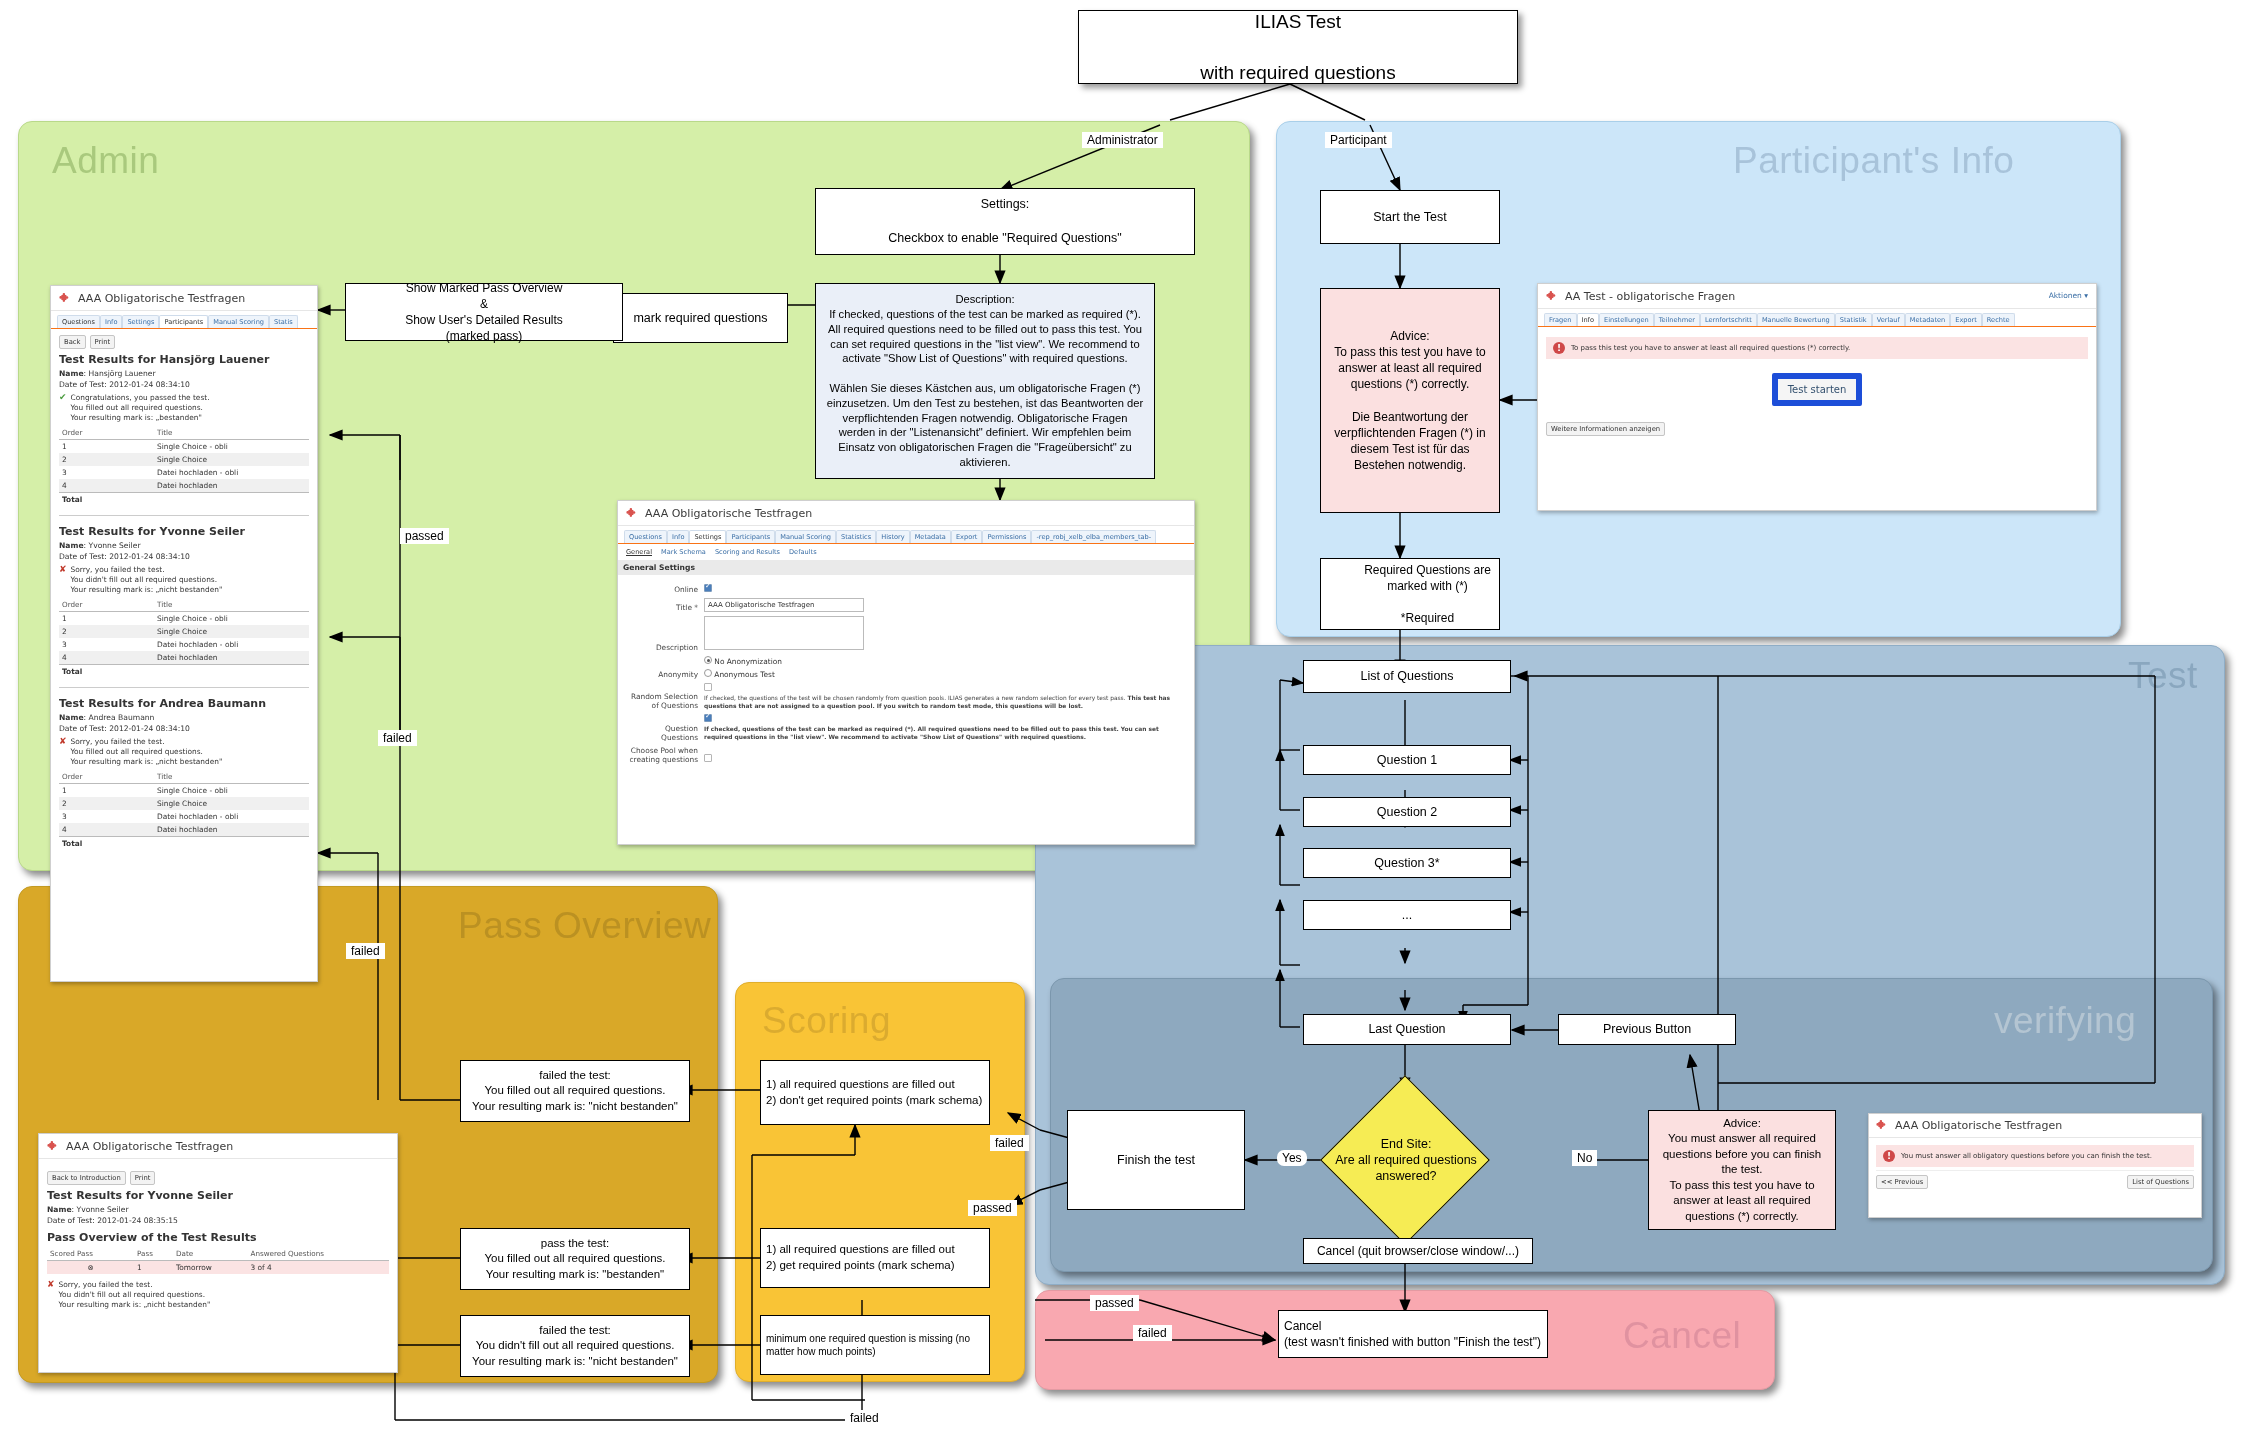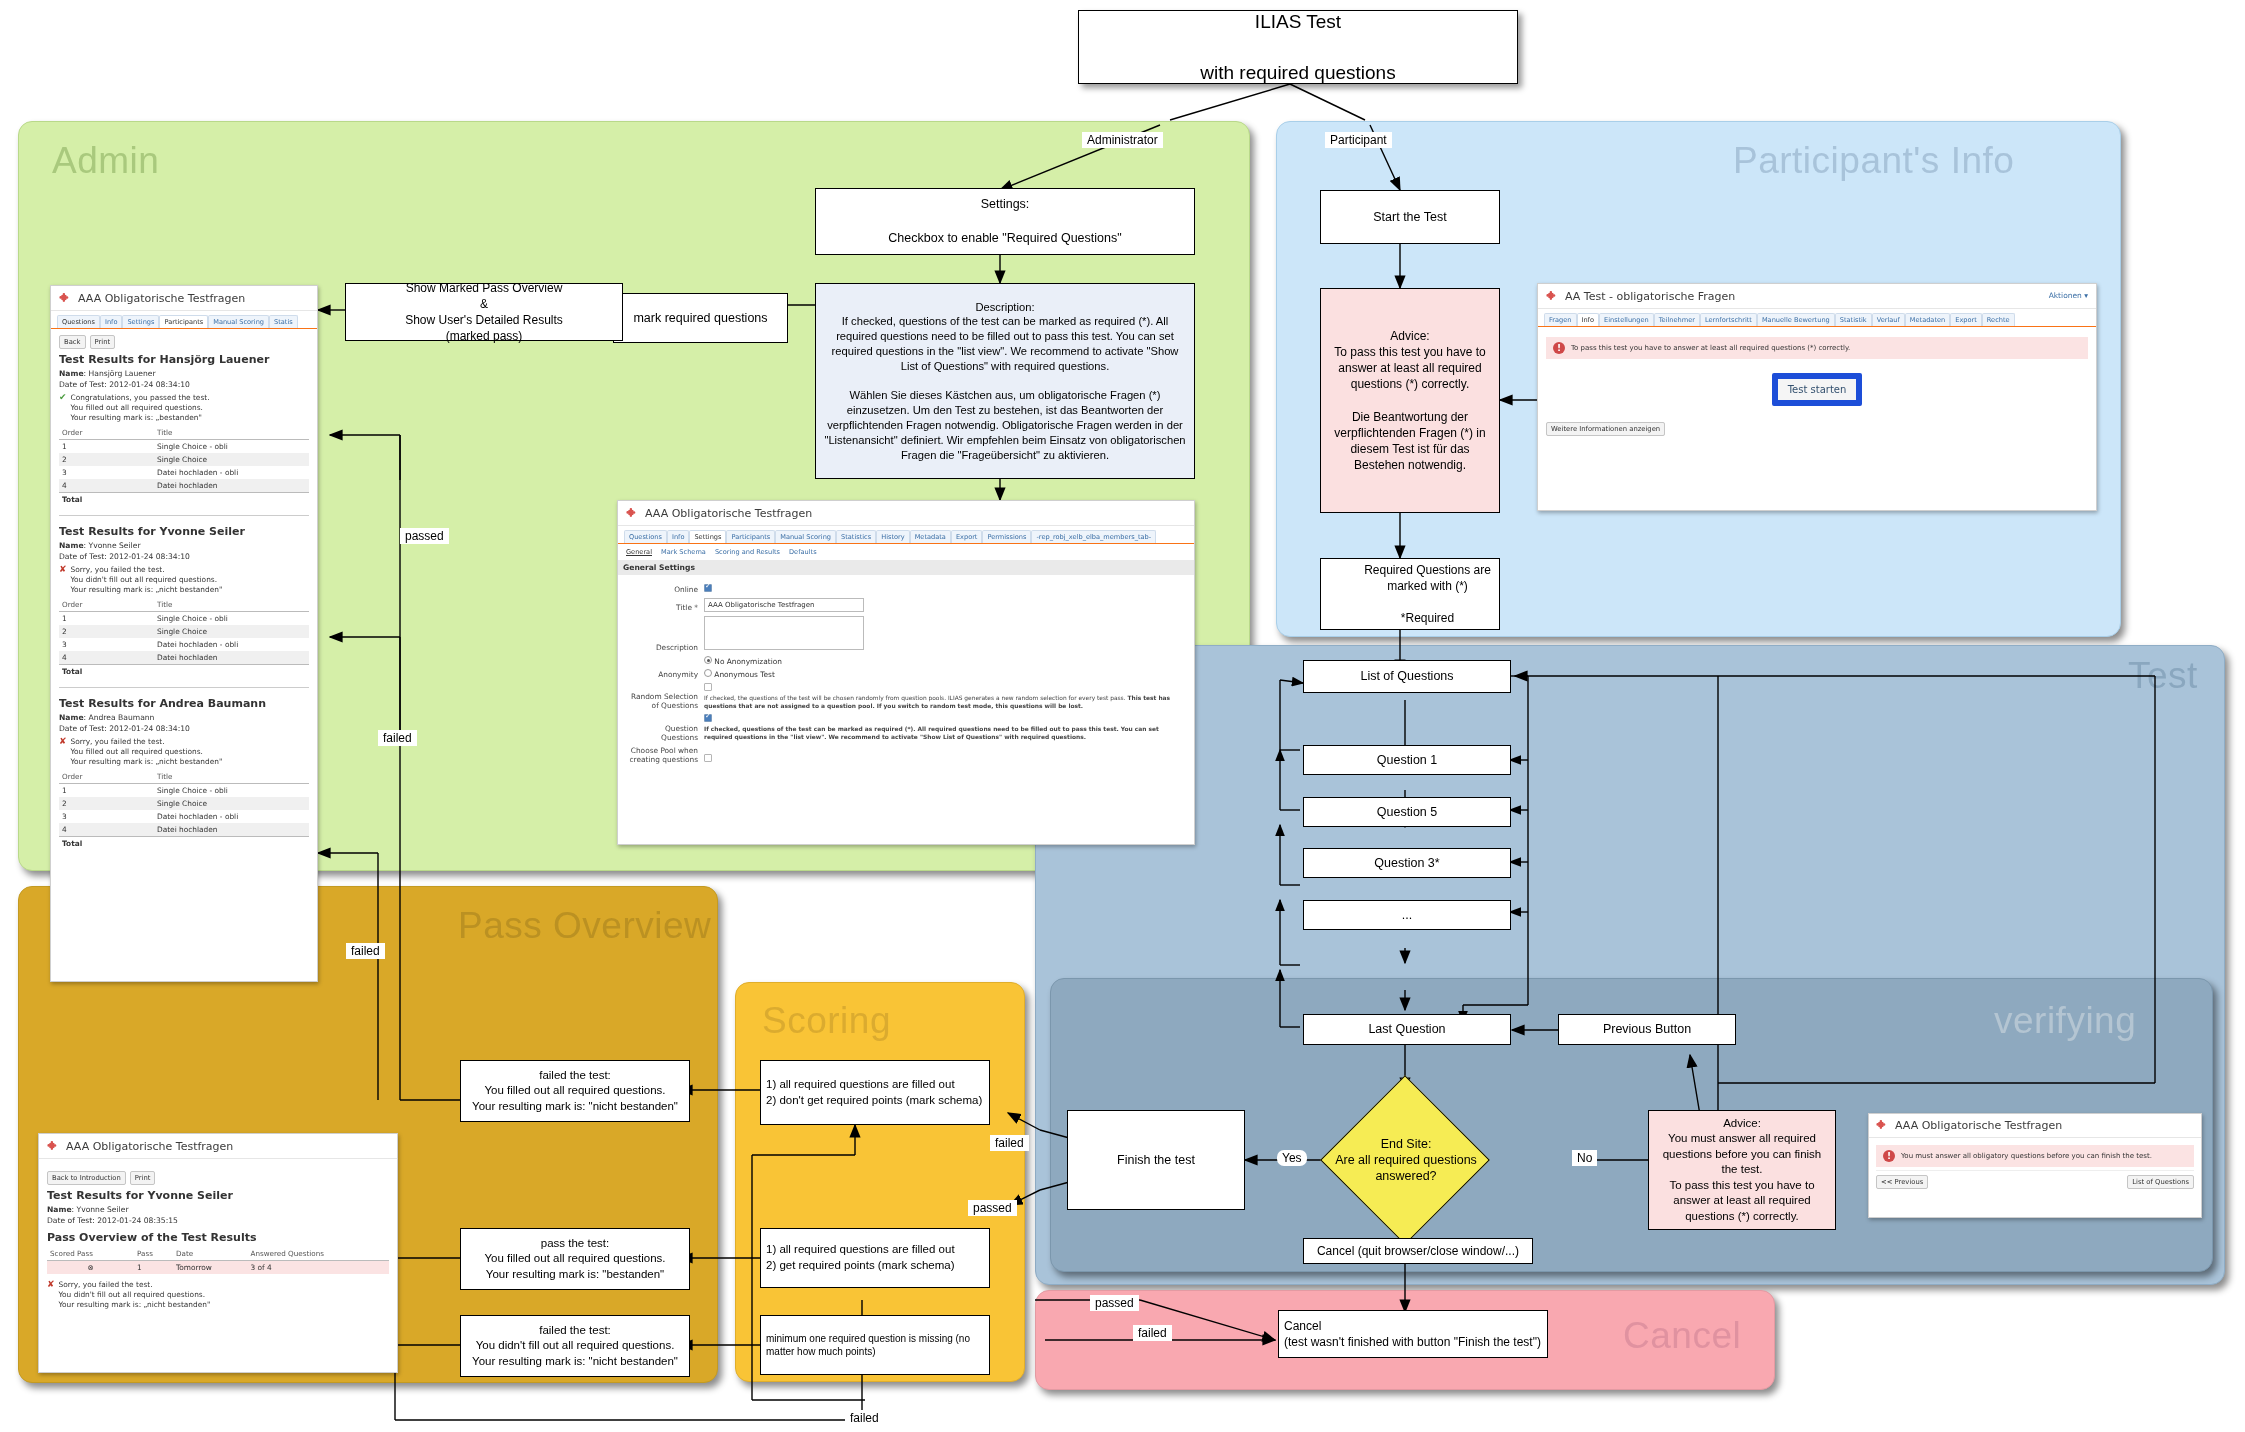--- a/index.html
+++ b/index.html
@@ -332,21 +332,21 @@
   <div class="elabel" style="left:990px; top:1135px;">failed</div>
   <div class="elabel" style="left:968px; top:1200px;">passed</div>
   <div class="elabel" style="left:1090px; top:1295px;">passed</div>
   <div class="elabel" style="left:1133px; top:1325px;">failed</div>
   <div class="elabel" style="left:845px; top:1410px;">failed</div>
 
   <div class="node" style="left:815px; top:188px; width:380px; height:67px;">Settings:
 
 Checkbox to enable "Required Questions"</div>
 
-  <div class="node blueish lft" style="left:815px; top:283px; width:380px; height:196px; font-size:11.2px; text-align:center; justify-content:center; line-height:1.32; padding:5px 7px;">Description:
+  <div class="node blueish lft" style="left:815px; top:283px; width:340px; height:196px; font-size:11.2px; text-align:center; justify-content:center; line-height:1.32; padding:5px 7px;">Description:
 If checked, questions of the test can be marked as required (*). All required questions need to be filled out to pass this test. You can set required questions in the "list view". We recommend to activate "Show List of Questions" with required questions.
 
 Wählen Sie dieses Kästchen aus, um obligatorische Fragen (*) einzusetzen. Um den Test zu bestehen, ist das Beantworten der verpflichtenden Fragen notwendig. Obligatorische Fragen werden in der "Listenansicht" definiert. Wir empfehlen beim Einsatz von obligatorischen Fragen die "Frageübersicht" zu aktivieren.</div>
 
   <div class="node" style="left:613px; top:293px; width:175px; height:50px;">mark required questions</div>
 
   <div class="node" style="left:345px; top:283px; width:278px; height:58px; font-size:12px;">Show Marked Pass Overview
 &amp;
 Show User's Detailed Results
 (marked pass)</div>
@@ -612,21 +612,21 @@
       </div>
       <div class="center-btn">
         <span class="big-btn">Test starten</span>
       </div>
       <span class="minibtn">Weitere Informationen anzeigen</span>
     </div>
   </div>
 
   <div class="node" style="left:1303px; top:660px; width:208px; height:33px;">List of Questions</div>
   <div class="node" style="left:1303px; top:745px; width:208px; height:30px;">Question 1</div>
-  <div class="node" style="left:1303px; top:797px; width:208px; height:30px;">Question 5</div>
+  <div class="node" style="left:1303px; top:797px; width:208px; height:30px;">Question 2</div>
   <div class="node" style="left:1303px; top:848px; width:208px; height:30px;">Question 3*</div>
   <div class="node" style="left:1303px; top:900px; width:208px; height:30px;">...</div>
   <div class="node" style="left:1303px; top:1014px; width:208px; height:31px;">Last Question</div>
   <div class="node" style="left:1558px; top:1014px; width:178px; height:31px;">Previous Button</div>
   <div class="node" style="left:1067px; top:1110px; width:178px; height:100px;">Finish the test</div>
 
   <div class="diamond" style="left:1345px; top:1100px; width:120px; height:120px;"></div>
   <div class="diamond-label" style="left:1322px; top:1128px; width:168px; height:64px;">End Site:
 Are all required questions answered?</div>
 

